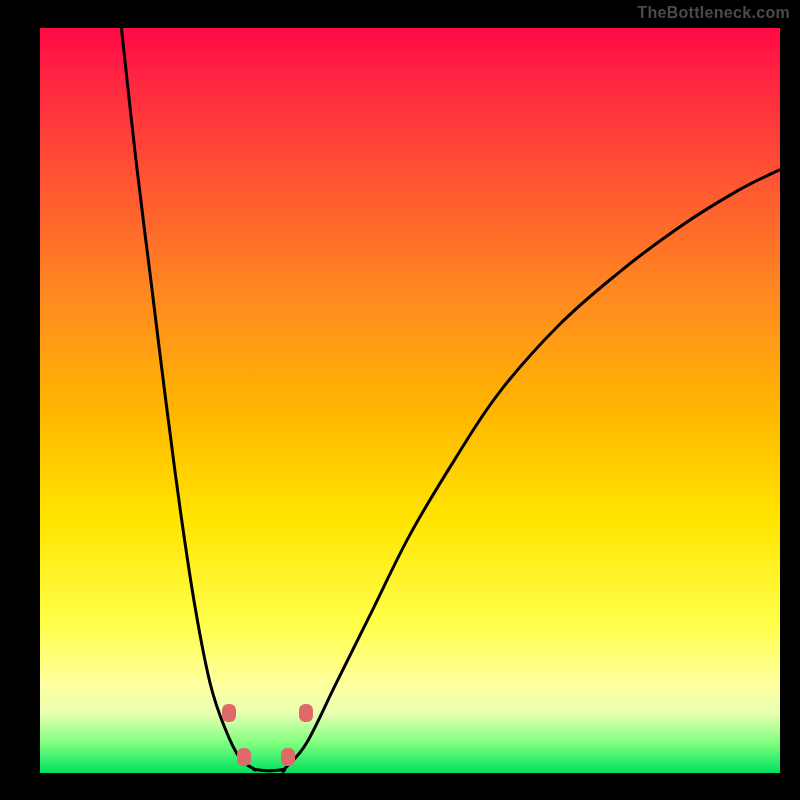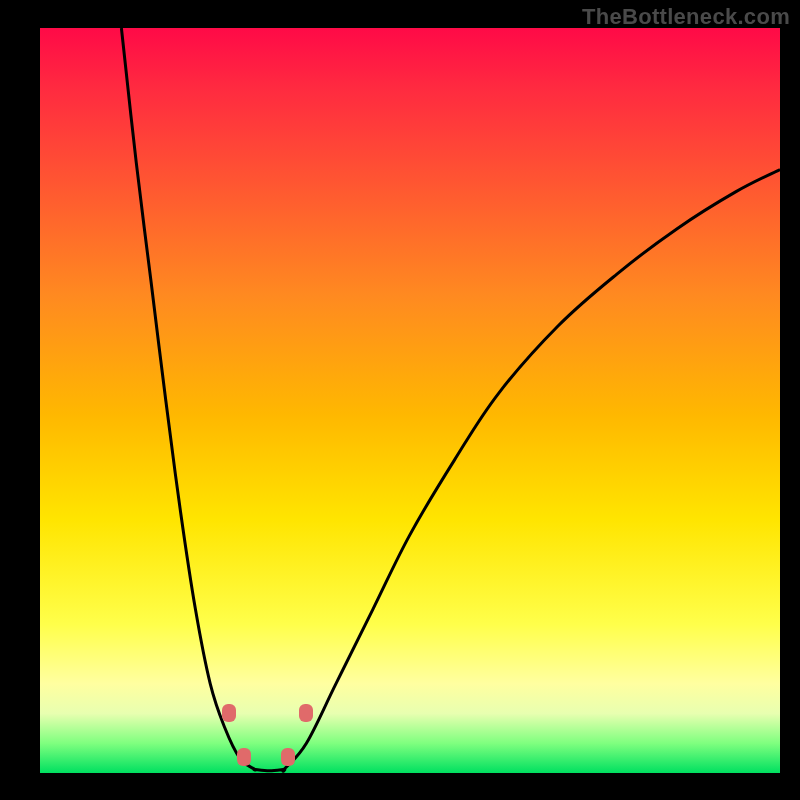--- a/index.html
+++ b/index.html
@@ -15,21 +15,21 @@
     width: 800px;
     height: 800px;
     background: #000;
     position: relative;
   }
   .watermark {
     position: absolute;
     top: 4px;
     right: 10px;
     color: #4a4a4a;
-    font-size: 22px;
+    font-size: 16px;
     font-weight: 600;
     letter-spacing: 0.3px;
     z-index: 20;
   }
   .plot {
     position: absolute;
     left: 40px;
     top: 28px;
     width: 740px;
     height: 745px;

